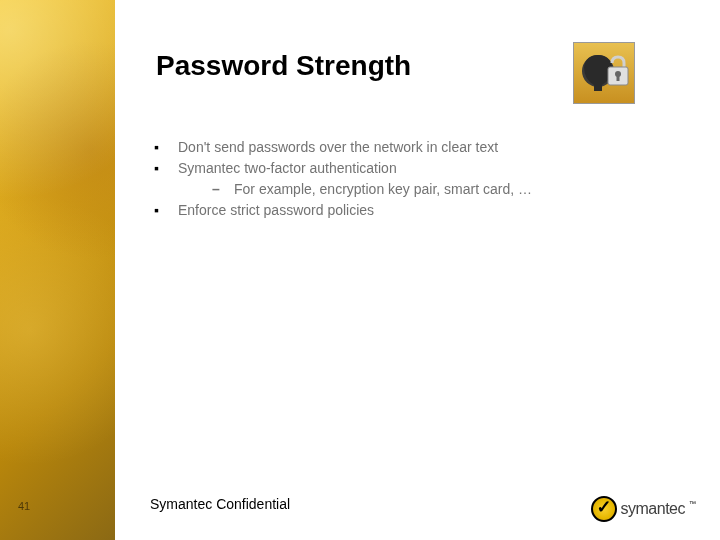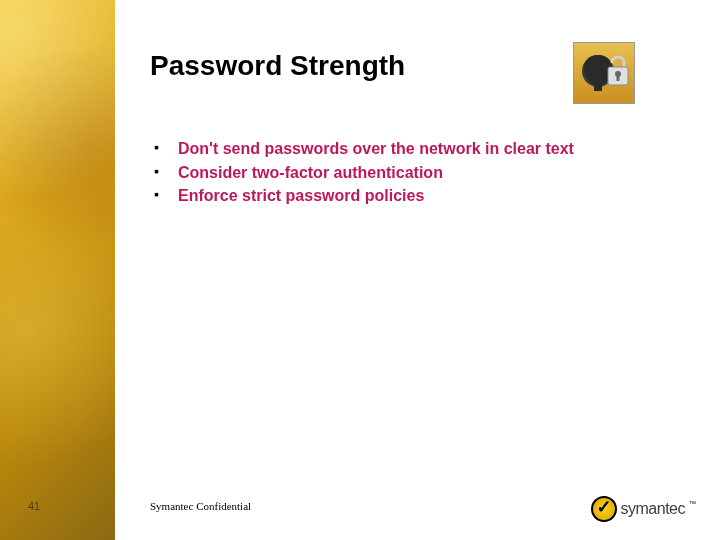--- a/index.html
+++ b/index.html
@@ -24,21 +24,21 @@
     position: absolute;
     left: -30px; top: -30px;
     width: 200px; height: 600px;
     background:
       radial-gradient(circle at 20% 10%, rgba(255,255,200,0.4) 0%, transparent 30%),
       radial-gradient(circle at 60% 30%, rgba(180,120,20,0.5) 0%, transparent 25%),
       radial-gradient(circle at 30% 60%, rgba(255,220,100,0.3) 0%, transparent 35%);
   }
   .title {
     position: absolute;
-    left: 150px;
+    left: 156px;
     top: 50px;
     font-size: 28px;
     font-weight: bold;
     color: #000;
   }
   .title-icon {
     position: absolute;
     right: 85px;
     top: 42px;
     width: 62px;
@@ -48,23 +48,23 @@
     display: flex;
     align-items: center;
     justify-content: center;
   }
   .title-icon svg { width: 56px; height: 56px; }
   .content {
     position: absolute;
     left: 150px;
     top: 138px;
     right: 40px;
-    font-size: 16px;
-    font-weight: bold;
-    color: #be185d;
+    font-size: 14px;
+    font-weight: normal;
+    color: #737373;
     line-height: 1.35;
   }
   .bullet-l1 {
     position: relative;
     padding-left: 28px;
     margin-bottom: 2px;
   }
   .bullet-l1::before {
     content: "▪";
     position: absolute;
@@ -97,29 +97,27 @@
     left: 62px;
     top: 0;
     font-weight: bold;
   }
   .page-num {
     position: absolute;
     left: 18px;
     bottom: 28px;
     font-size: 11px;
     color: rgba(0,0,0,0.55);
-    margin-left: 10px;
   }
   .footer-text {
     position: absolute;
     left: 150px;
     bottom: 28px;
-    font-size: 11px;
+    font-size: 14px;
     color: #000;
-    font-family: Liberation Serif, serif;
   }
   .logo {
     position: absolute;
     right: 24px;
     bottom: 18px;
     display: flex;
     align-items: center;
     gap: 4px;
   }
   .logo-mark {
@@ -162,21 +160,22 @@
     <path d="M22 10 Q10 10 8 22 Q8 34 18 40 L18 46 L26 46 L26 40 Q36 34 36 22 Q34 10 22 10 Z" fill="#2a2a2a"></path>
     <path d="M36 18 Q36 12 42 12 Q48 12 48 18 L48 22" fill="none" stroke="#d0d0d0" stroke-width="3"></path>
     <rect x="32" y="22" width="20" height="18" rx="2" fill="#e0e0e0" stroke="#888" stroke-width="1"></rect>
     <circle cx="42" cy="29" r="3" fill="#666"></circle>
     <rect x="40.5" y="30" width="3" height="6" fill="#666"></rect>
   </svg>
 </div>
 
 <div class="content">
   <div class="bullet-l1">Don't send passwords over the network in clear text</div>
-  <div class="bullet-l1">Consider two-factor authentication</div>
+  <div class="bullet-l1">Symantec two-factor authentication</div>
+  <div class="bullet-l3">For example, encryption key pair, smart card, …</div>
   <div class="bullet-l1">Enforce strict password policies</div>
 </div>
 
 <div class="page-num">41</div>
 
 <div class="footer-text">Symantec Confidential</div>
 
 <div class="logo">
   <div class="logo-mark"></div>
   <span class="logo-text">symantec</span>

